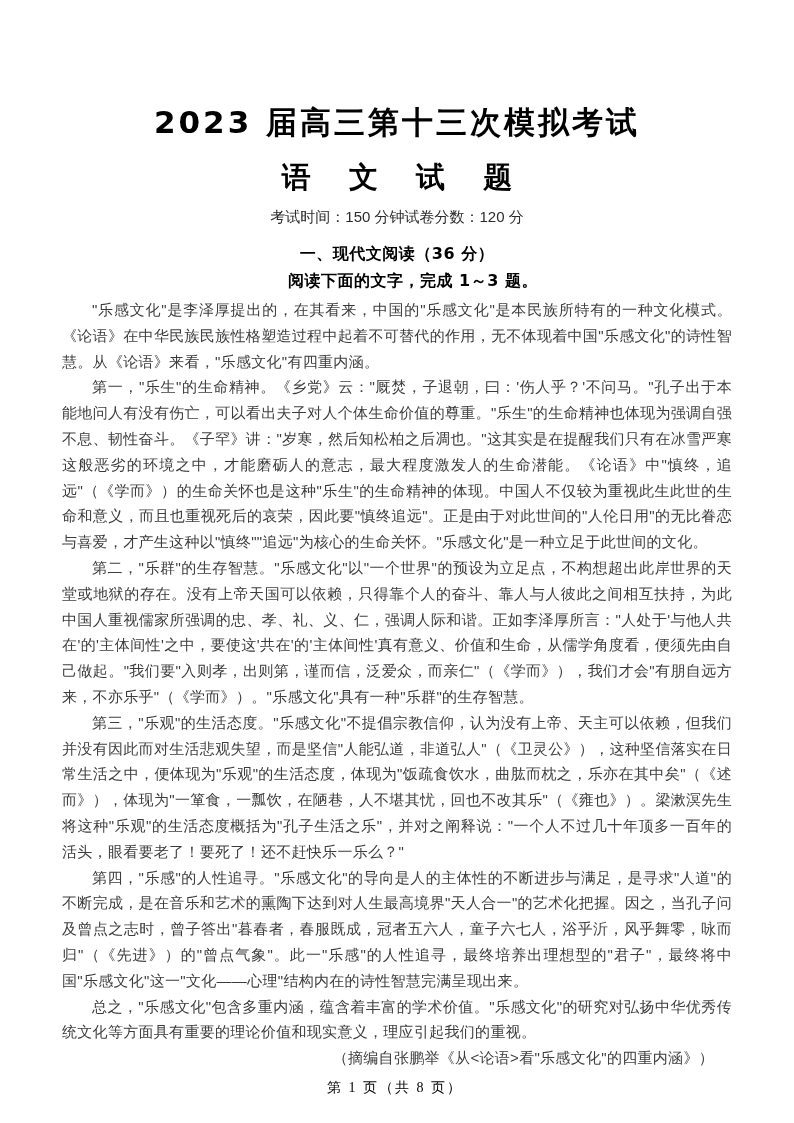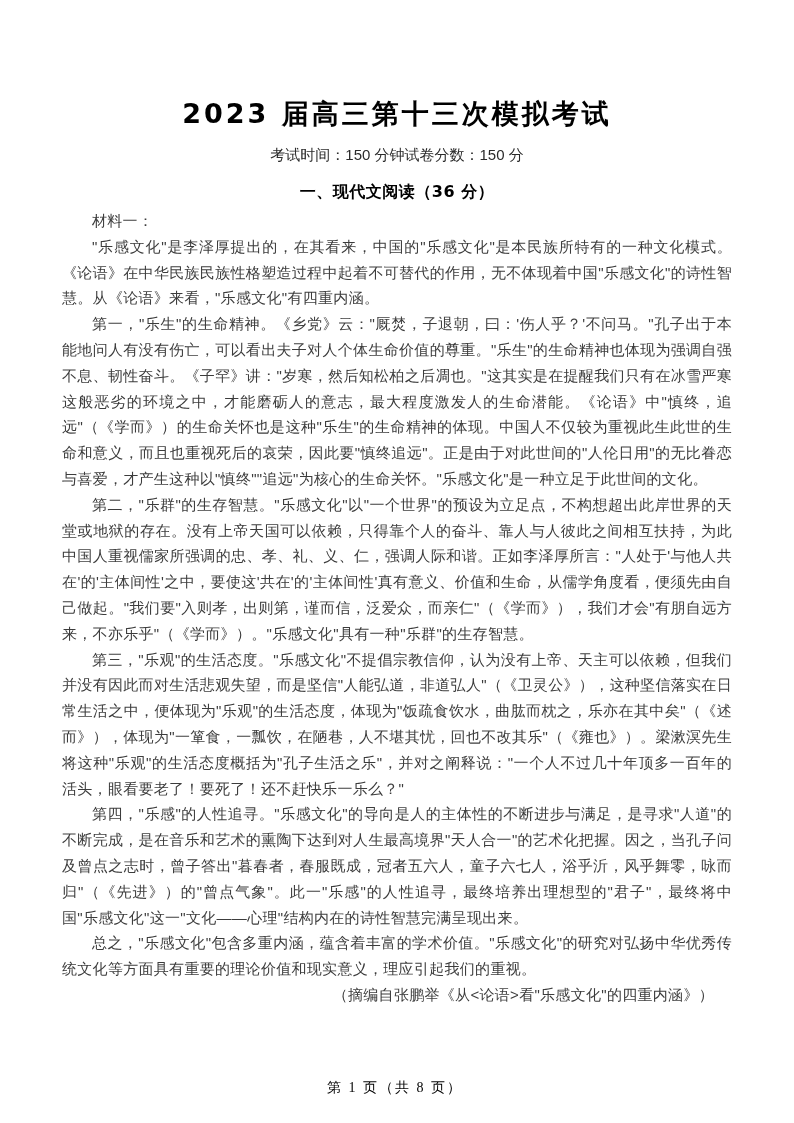--- a/index.html
+++ b/index.html
@@ -14,23 +14,23 @@
     overflow: hidden;
     font-family: "Liberation Sans", sans-serif;
     color: #000;
   }
   .page {
     box-sizing: border-box;
     padding: 86px 62px 0 62px;
   }
   
   .title-main {
-    margin: 8px;
+    margin: 16px;
     text-align: center;
-    font-size: 27px;
+    font-size: 31px;
     line-height: 40px;
     font-weight: 900;
     font-family: "DejaVu Sans", sans-serif;
     letter-spacing: 3px;
     color: #000;
   }
   .title-sub {
     margin: 8px 0 0 0;
     text-align: center;
     font-size: 29px;
@@ -96,32 +96,33 @@
     letter-spacing: 2px;
     color: #000;
   }
 </style>
 </head>
 <body>
 
 <div class="page">
 
   <h1 class="title-main">2023 届高三第十三次模拟考试</h1>
+  <h2 class="title-sub">语 文 试 题</h2>
 
   <div class="exam-info">
     <span>考试时间：150 分钟</span>
-    <span>试卷分数：150 分</span>
+    <span>试卷分数：120 分</span>
   </div>
 
   <div class="heading-block">
     <div class="h-main">一、现代文阅读（36 分）</div>
+    <div class="h-instr">阅读下面的文字，完成 1～3 题。</div>
   </div>
 
   <div class="passage">
-    <div class="material-label">材料一：</div>
     <p class="para">"乐感文化"是李泽厚提出的，在其看来，中国的"乐感文化"是本民族所特有的一种文化模式。《论语》在中华民族民族性格塑造过程中起着不可替代的作用，无不体现着中国"乐感文化"的诗性智慧。从《论语》来看，"乐感文化"有四重内涵。</p>
     <p class="para">第一，"乐生"的生命精神。《乡党》云："厩焚，子退朝，曰：'伤人乎？'不问马。"孔子出于本能地问人有没有伤亡，可以看出夫子对人个体生命价值的尊重。"乐生"的生命精神也体现为强调自强不息、韧性奋斗。《子罕》讲："岁寒，然后知松柏之后凋也。"这其实是在提醒我们只有在冰雪严寒这般恶劣的环境之中，才能磨砺人的意志，最大程度激发人的生命潜能。《论语》中"慎终，追远"（《学而》）的生命关怀也是这种"乐生"的生命精神的体现。中国人不仅较为重视此生此世的生命和意义，而且也重视死后的哀荣，因此要"慎终追远"。正是由于对此世间的"人伦日用"的无比眷恋与喜爱，才产生这种以"慎终""追远"为核心的生命关怀。"乐感文化"是一种立足于此世间的文化。</p>
     <p class="para">第二，"乐群"的生存智慧。"乐感文化"以"一个世界"的预设为立足点，不构想超出此岸世界的天堂或地狱的存在。没有上帝天国可以依赖，只得靠个人的奋斗、靠人与人彼此之间相互扶持，为此中国人重视儒家所强调的忠、孝、礼、义、仁，强调人际和谐。正如李泽厚所言："人处于'与他人共在'的'主体间性'之中，要使这'共在'的'主体间性'真有意义、价值和生命，从儒学角度看，便须先由自己做起。"我们要"入则孝，出则第，谨而信，泛爱众，而亲仁"（《学而》），我们才会"有朋自远方来，不亦乐乎"（《学而》）。"乐感文化"具有一种"乐群"的生存智慧。</p>
     <p class="para">第三，"乐观"的生活态度。"乐感文化"不提倡宗教信仰，认为没有上帝、天主可以依赖，但我们并没有因此而对生活悲观失望，而是坚信"人能弘道，非道弘人"（《卫灵公》），这种坚信落实在日常生活之中，便体现为"乐观"的生活态度，体现为"饭疏食饮水，曲肱而枕之，乐亦在其中矣"（《述而》），体现为"一箪食，一瓢饮，在陋巷，人不堪其忧，回也不改其乐"（《雍也》）。梁漱溟先生将这种"乐观"的生活态度概括为"孔子生活之乐"，并对之阐释说："一个人不过几十年顶多一百年的活头，眼看要老了！要死了！还不赶快乐一乐么？"</p>
     <p class="para">第四，"乐感"的人性追寻。"乐感文化"的导向是人的主体性的不断进步与满足，是寻求"人道"的不断完成，是在音乐和艺术的熏陶下达到对人生最高境界"天人合一"的艺术化把握。因之，当孔子问及曾点之志时，曾子答出"暮春者，春服既成，冠者五六人，童子六七人，浴乎沂，风乎舞零，咏而归"（《先进》）的"曾点气象"。此一"乐感"的人性追寻，最终培养出理想型的"君子"，最终将中国"乐感文化"这一"文化——心理"结构内在的诗性智慧完满呈现出来。</p>
     <p class="para">总之，"乐感文化"包含多重内涵，蕴含着丰富的学术价值。"乐感文化"的研究对弘扬中华优秀传统文化等方面具有重要的理论价值和现实意义，理应引起我们的重视。</p>
     <div class="attribution">（摘编自张鹏举《从&lt;论语&gt;看"乐感文化"的四重内涵》）</div>
   </div>
 
 </div>

